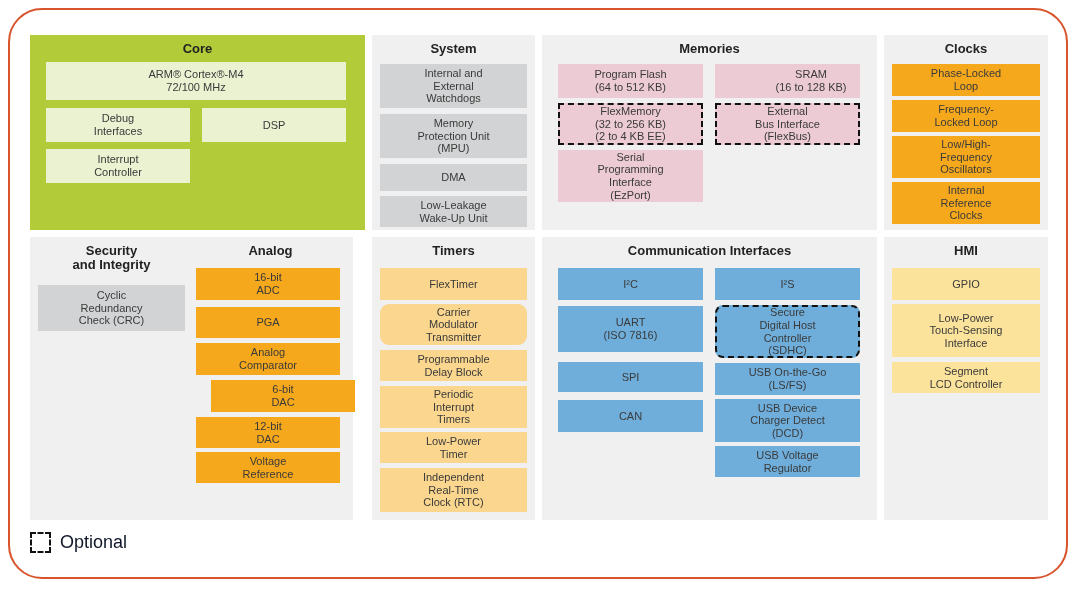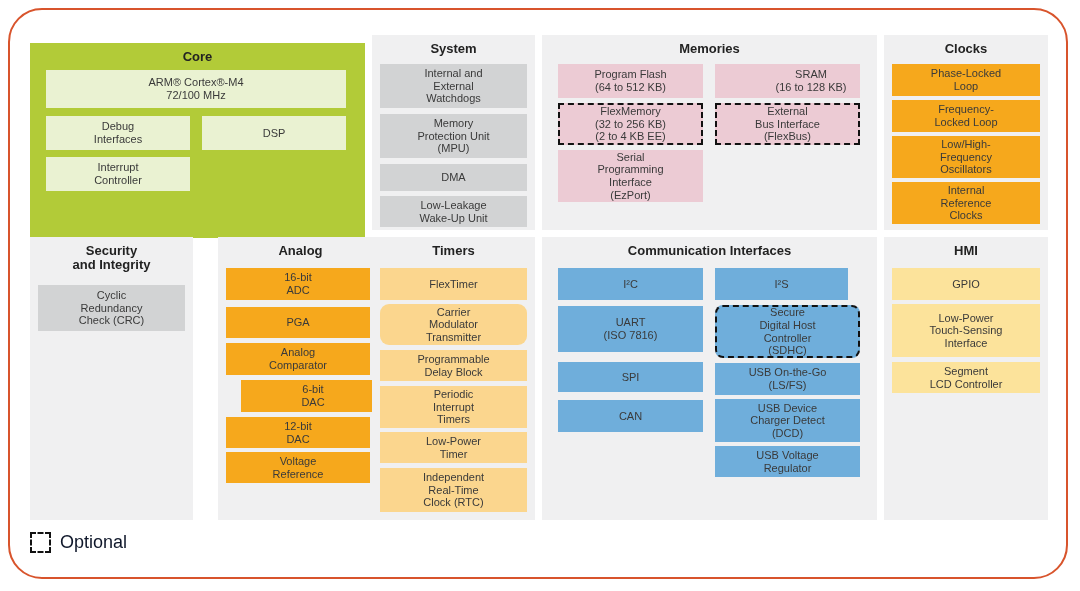--- a/index.html
+++ b/index.html
@@ -36,21 +36,21 @@
     width:21px;height:21px;box-sizing:border-box;border:2px dashed #111;background:#fff;margin-right:9px;
   }
   .legend-label{font-size:18px;color:#0f172a;}
 </style>
 </head>
 <body>
 
 <div class="figure">
   <div class="frame"></div>
 
-  <section class="panel core-bg" style="left:30px;top:35px;width:335px;height:195px;margin-top:8px;">
+  <section class="panel core-bg" style="left:30px;top:35px;width:335px;height:195px;">
     <div class="panel-title">Core</div>
     <div class="blk c-corelight" style="left:16px;top:27px;width:300px;height:38px;">ARM® Cortex®-M4
 72/100 MHz</div>
     <div class="blk c-corelight" style="left:16px;top:73px;width:144px;height:34px;">Debug
 Interfaces</div>
     <div class="blk c-corelight" style="left:172px;top:73px;width:144px;height:34px;">DSP</div>
     <div class="blk c-corelight" style="left:16px;top:114px;width:144px;height:34px;">Interrupt
 Controller</div>
   </section>
 
@@ -100,21 +100,21 @@
   </section>
 
   <section class="panel" style="left:30px;top:237px;width:163px;height:283px;">
     <div class="panel-title">Security
 and Integrity</div>
     <div class="blk c-gray" style="left:8px;top:48px;width:147px;height:46px;">Cyclic
 Redundancy
 Check (CRC)</div>
   </section>
 
-  <section class="panel" style="left:218px;top:237px;width:165px;height:283px;">
+  <section class="panel" style="left:188px;top:237px;width:165px;height:283px;">
     <div class="panel-title">Analog</div>
     <div class="blk c-orange" style="left:8px;top:31px;width:144px;height:32px;">16-bit
 ADC</div>
     <div class="blk c-orange" style="left:8px;top:70px;width:144px;height:31px;">PGA</div>
     <div class="blk c-orange" style="left:8px;top:106px;width:144px;height:32px;">Analog
 Comparator</div>
     <div class="blk c-orange" style="left:8px;top:143px;width:144px;height:32px;margin-left:15px;">6-bit
 DAC</div>
     <div class="blk c-orange" style="left:8px;top:180px;width:144px;height:31px;">12-bit
 DAC</div>
@@ -140,21 +140,21 @@
 Clock (RTC)</div>
   </section>
 
   <section class="panel" style="left:542px;top:237px;width:335px;height:283px;">
     <div class="panel-title">Communication Interfaces</div>
     <div class="blk c-blue" style="left:16px;top:31px;width:145px;height:32px;">I²C</div>
     <div class="blk c-blue" style="left:16px;top:69px;width:145px;height:46px;">UART
 (ISO 7816)</div>
     <div class="blk c-blue" style="left:16px;top:125px;width:145px;height:30px;">SPI</div>
     <div class="blk c-blue" style="left:16px;top:163px;width:145px;height:32px;">CAN</div>
-    <div class="blk c-blue" style="left:173px;top:31px;width:133px;height:32px;text-align:center;">I²S</div>
+    <div class="blk c-blue" style="left:173px;top:31px;width:145px;height:32px;text-align:center;">I²S</div>
     <div class="blk c-blue dotted" style="left:173px;top:68px;width:145px;height:53px;border-radius:8px;">Secure
 Digital Host
 Controller
 (SDHC)</div>
     <div class="blk c-blue" style="left:173px;top:126px;width:145px;height:32px;">USB On-the-Go
 (LS/FS)</div>
     <div class="blk c-blue" style="left:173px;top:162px;width:145px;height:43px;">USB Device
 Charger Detect
 (DCD)</div>
     <div class="blk c-blue" style="left:173px;top:209px;width:145px;height:31px;">USB Voltage

